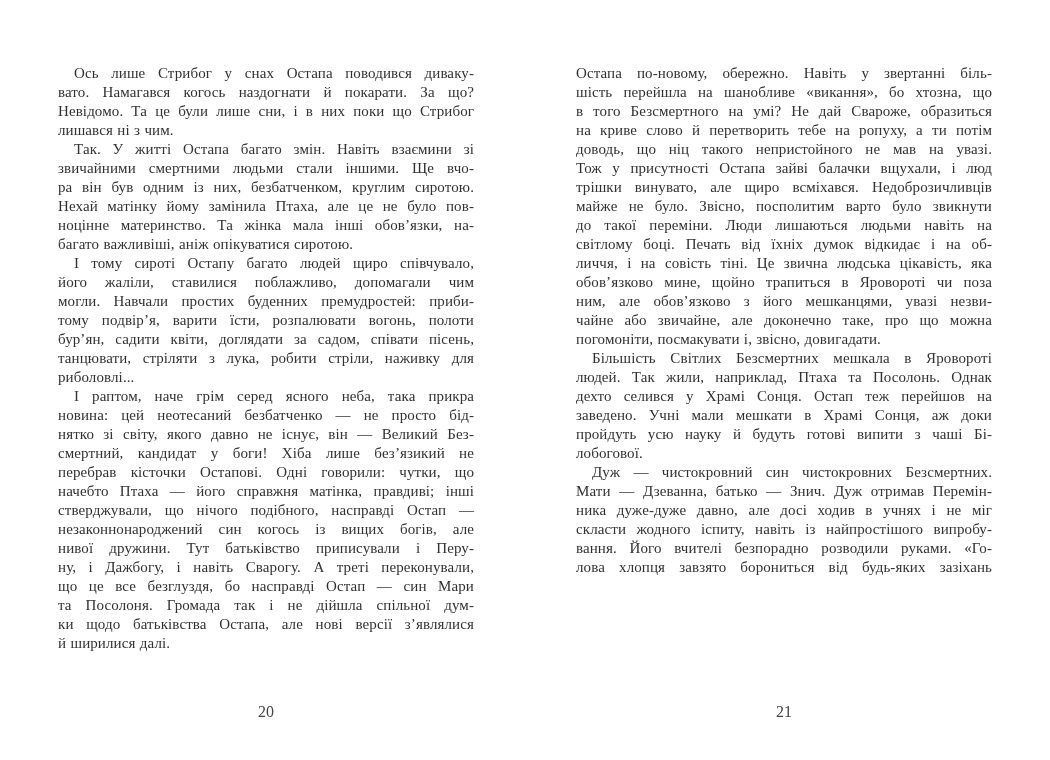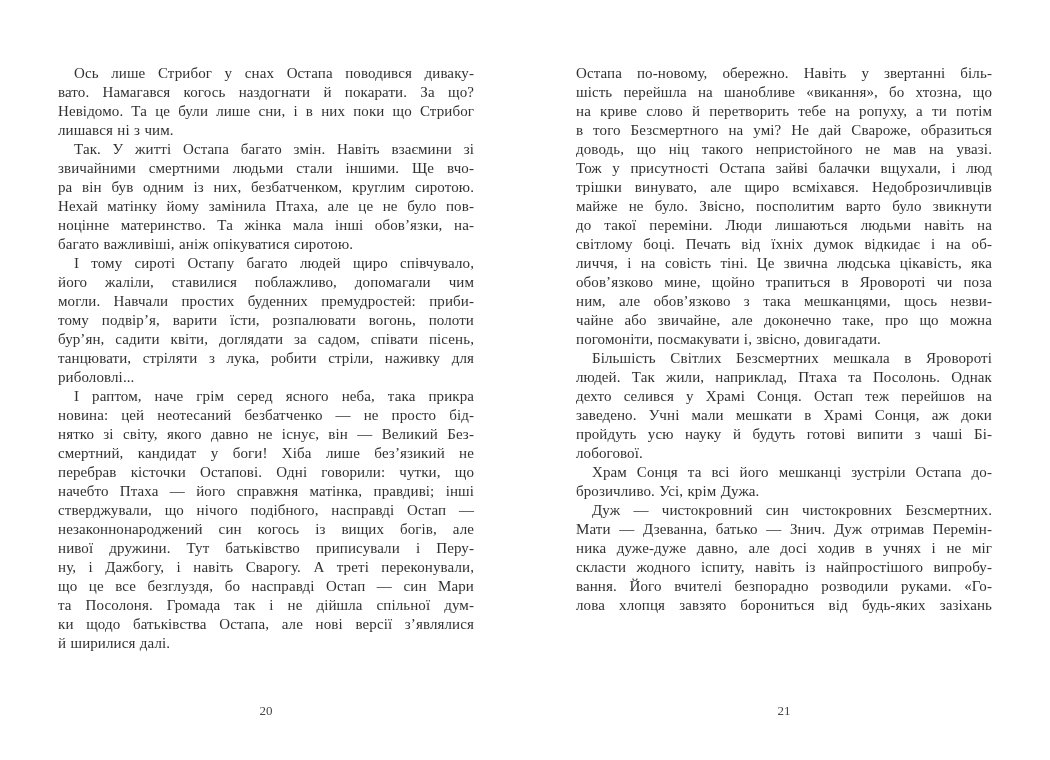--- a/index.html
+++ b/index.html
@@ -45,21 +45,21 @@
   }
   .line.first {
     text-indent: 16px;
   }
   .page-number {
     position: absolute;
     top: 639px;
     left: 0;
     width: 100%;
     text-align: center;
-    font-size: 13px;
+    font-size: 16px;
     color: #454545;
   }
 </style>
 </head>
 <body>
 
 <div class="spread">
 
   <section class="page" id="page-left">
     <div class="text-block">
@@ -104,45 +104,41 @@
         </div>
       </div>
     <div class="page-number">20</div>
   </section>
 
   <section class="page" id="page-right">
     <div class="text-block">
         <div class="para">
           <div class="line">Остапа по-новому, обережно. Навіть у звертанні біль-</div>
           <div class="line">шість перейшла на шанобливе «викання», бо хтозна, що</div>
+          <div class="line">в того Безсмертного на умі? Не дай Свароже, образиться</div>
           <div class="line">на криве слово й перетворить тебе на ропуху, а ти потім</div>
-          <div class="line">в того Безсмертного на умі? Не дай Свароже, образиться</div>
           <div class="line">доводь, що ніц такого непристойного не мав на увазі.</div>
           <div class="line">Тож у присутності Остапа зайві балачки вщухали, і люд</div>
           <div class="line">трішки винувато, але щиро всміхався. Недоброзичливців</div>
           <div class="line">майже не було. Звісно, посполитим варто було звикнути</div>
           <div class="line">до такої переміни. Люди лишаються людьми навіть на</div>
           <div class="line">світлому боці. Печать від їхніх думок відкидає і на об-</div>
           <div class="line">личчя, і на совість тіні. Це звична людська цікавість, яка</div>
           <div class="line">обов’язково мине, щойно трапиться в Яровороті чи поза</div>
-          <div class="line">ним, але обов’язково з така мешканцями, щось незви-</div>
+          <div class="line">ним, але обов’язково з його мешканцями, увазі незви-</div>
           <div class="line">чайне або звичайне, але доконечно таке, про що можна</div>
           <div class="line flush">погомоніти, посмакувати і, звісно, довигадати.</div>
         </div>
         <div class="para">
           <div class="line first">Більшість Світлих Безсмертних мешкала в Яровороті</div>
           <div class="line">людей. Так жили, наприклад, Птаха та Посолонь. Однак</div>
           <div class="line">дехто селився у Храмі Сонця. Остап теж перейшов на</div>
           <div class="line">заведено. Учні мали мешкати в Храмі Сонця, аж доки</div>
           <div class="line">пройдуть усю науку й будуть готові випити з чаші Бі-</div>
           <div class="line flush">лобогової.</div>
-        </div>
-        <div class="para">
-          <div class="line first">Храм Сонця та всі його мешканці зустріли Остапа до-</div>
-          <div class="line flush">брозичливо. Усі, крім Дужа.</div>
         </div>
         <div class="para">
           <div class="line first">Дуж — чистокровний син чистокровних Безсмертних.</div>
           <div class="line">Мати — Дзеванна, батько — Знич. Дуж отримав Перемін-</div>
           <div class="line">ника дуже-дуже давно, але досі ходив в учнях і не міг</div>
           <div class="line">скласти жодного іспиту, навіть із найпростішого випробу-</div>
           <div class="line">вання. Його вчителі безпорадно розводили руками. «Го-</div>
           <div class="line">лова хлопця завзято борониться від будь-яких зазіхань</div>
         </div>
       </div>

